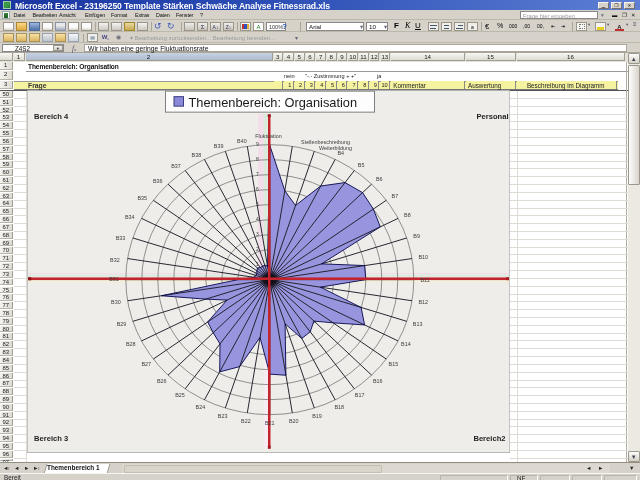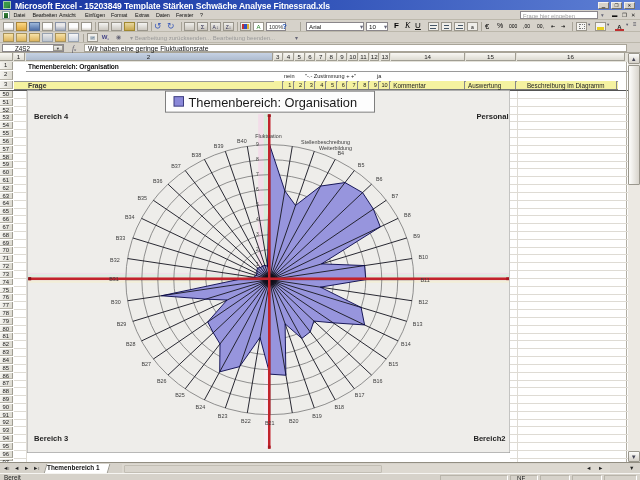--- a/index.html
+++ b/index.html
@@ -50,21 +50,21 @@
 .statusbar { position:absolute; left:0; top:472.5px; width:640px; height:7.5px; background:#d6d2ca; border-top:1px solid #f6f5f2; font-size:6.4px; color:#222; }
 .vscroll { position:absolute; left:627.5px; top:52.5px; width:12.5px; height:409.8px; background:#ece9e3; }
 .sbtn { position:absolute; left:0.5px; width:11.5px; height:11px; background:linear-gradient(180deg,#fdfdfb,#d4d0c8); border:1px solid #9a978d; border-radius:1px; font-size:6px; color:#445; text-align:center; line-height:10px; }
 .skp { position:absolute; height:6px; border:1px solid #b8b4aa; border-right-color:#fff; border-bottom-color:#fff; top:1px; }
 </style></head>
 <body>
 <div id="scr">
 
 <div class="titlebar">
   <div style="position:absolute;left:2.5px;top:1px;width:8px;height:7.5px;background:linear-gradient(135deg,#3a9a48 55%,#207030);border:0.5px solid #fff8"></div>
-  <div class="tx">Microsoft Excel - 15203849 Template Stärken Schwäche Analyse Fitnessrad.xls</div>
+  <div class="tx">Microsoft Excel - 23196250 Template Stärken Schwäche Analyse Fitnessrad.xls</div>
   <div class="tbtn" style="left:598px">▁</div>
   <div class="tbtn" style="left:611px">❐</div>
   <div class="tbtn" style="left:624px">✕</div>
 </div>
 
 <div class="menubar">
   <div style="position:absolute;left:2px;top:1.5px;width:8px;height:7.5px;background:#fff;border:0.5px solid #9aa;">
         <div style="margin:1px;height:5px;background:linear-gradient(180deg,#38843c,#1c5c24)"></div>
       </div>
   <span style="left:13.5px">Datei</span>

